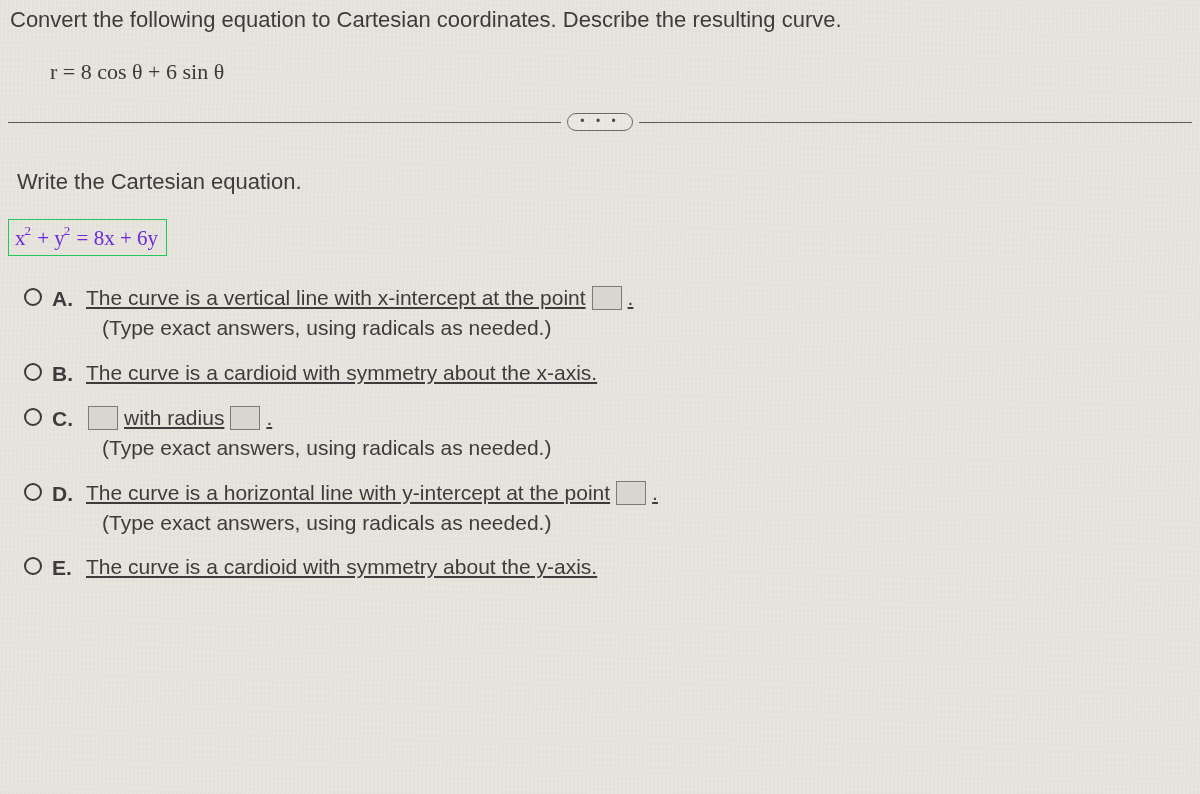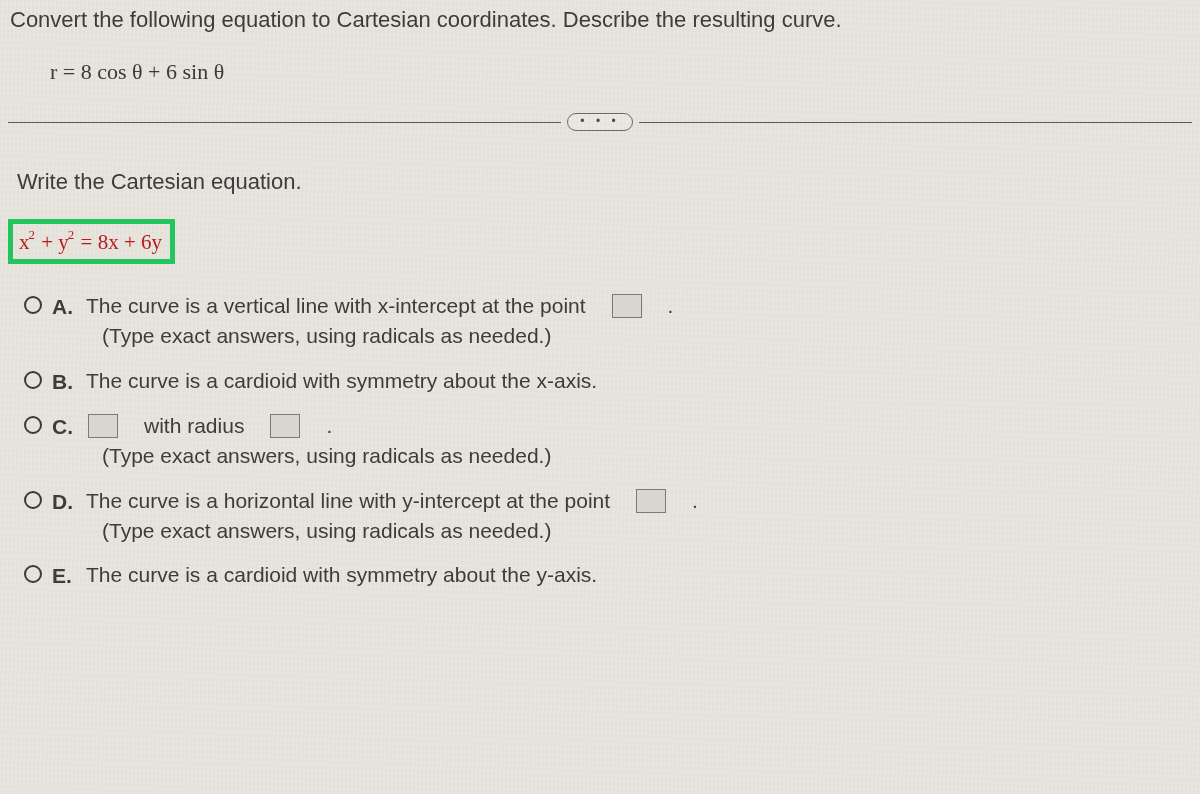--- a/index.html
+++ b/index.html
@@ -57,25 +57,25 @@
   }
   .section-prompt {
     font-size: 22px;
     padding: 38px 10px 6px 10px;
     color: #3c3c3c;
     margin-left: 7px;
   }
   .answer-box-wrap { padding: 18px 10px 6px 8px; }
   .answer-box {
     display: inline-block;
-    border: 5px solid #22c55e;
+    border: 1px solid #22c55e;
     padding: 6px 8px 4px 6px;
     font-family: "Times New Roman", Times, serif;
     font-size: 21px;
-    color: #b91c1c;
+    color: #6d28d9;
     background: rgba(255,255,255,0.02);
     white-space: nowrap;
   }
   .sup { font-size: 13px; position: relative; top: -10px; left: -1px; }
   .describe-prompt {
     font-size: 22px;
     padding: 24px 14px 4px 10px;
     color: #3c3c3c;
     line-height: 1.35;
   }
@@ -102,21 +102,22 @@
     font-weight: bold;
     min-width: 24px;
     flex: 0 0 24px;
     padding-top: 1px;
   }
   .opt-body { flex: 1; }
   .opt-line {
     display: flex;
     flex-wrap: wrap;
     align-items: center;
-    gap: 24px;
+    gap: 4px;
+    text-decoration: underline;
   }
   .opt-sub {
     display: block;
     margin-top: 2px;
     margin-left: 16px;
   }
   .fill-box {
     display: inline-block;
     width: 30px; height: 24px;
     border: 1px solid #7a7a7a;

